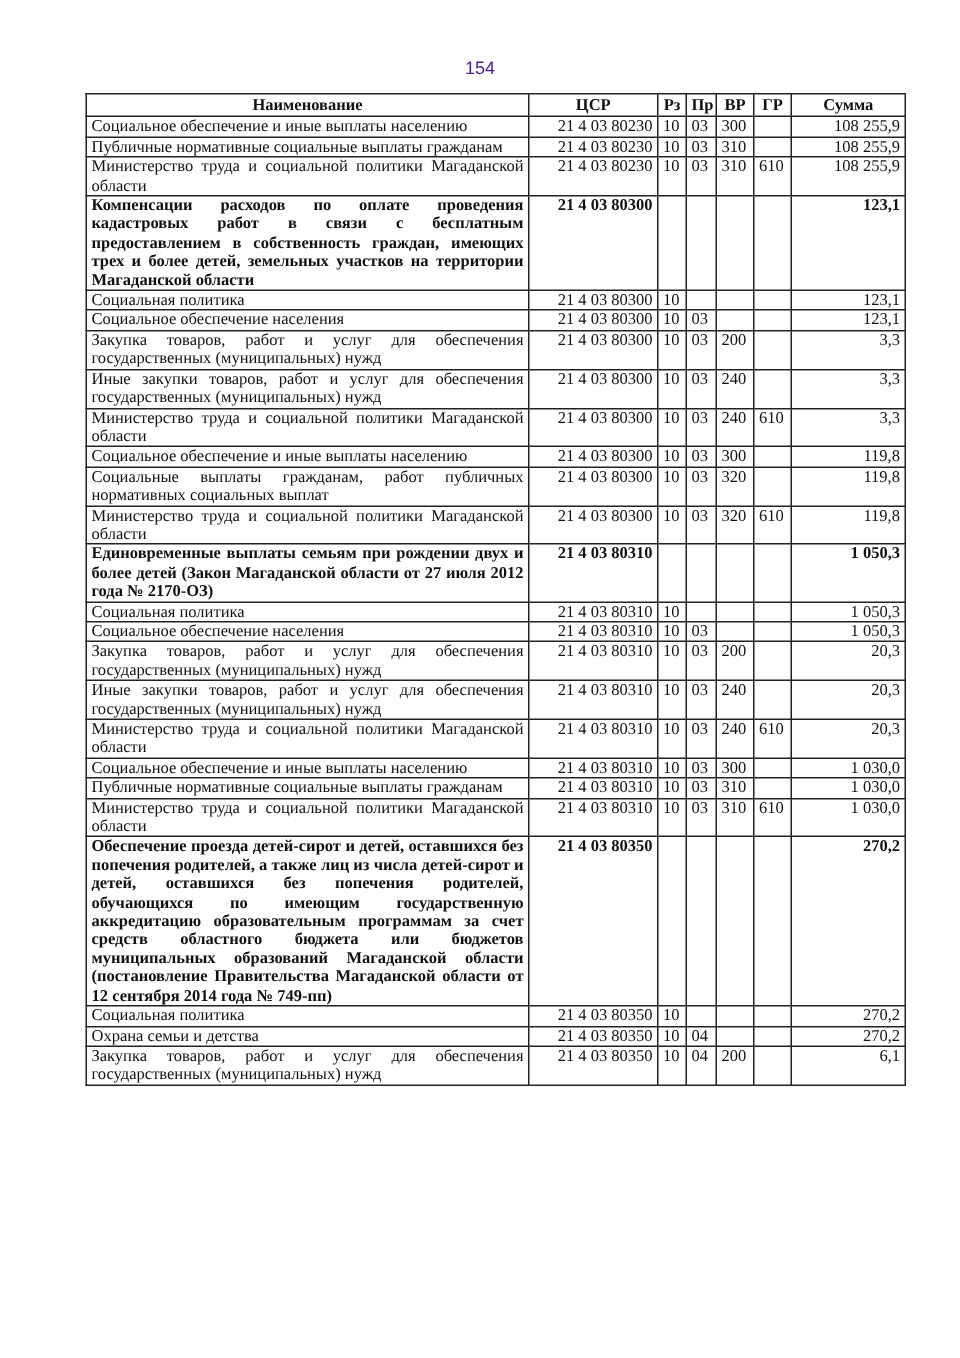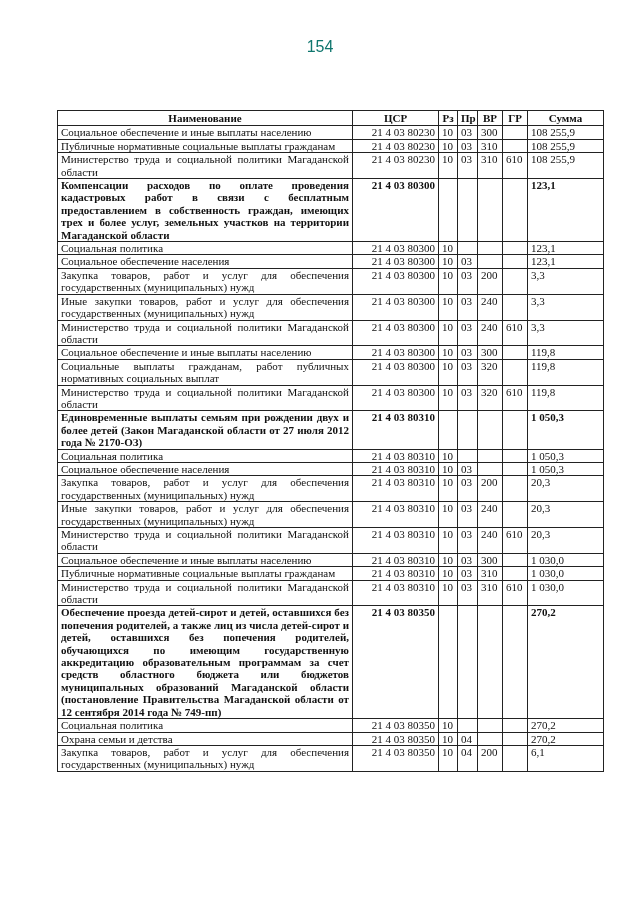--- a/index.html
+++ b/index.html
@@ -1,33 +1,33 @@
 <!DOCTYPE html>
 <html><head>
 <meta charset="utf-8">
 <style>
   html, body { margin: 0; padding: 0; background: #ffffff; }
   body { width: 640px; height: 905px; position: relative; overflow: hidden; }
   .page-number {
     position: absolute; top: 38px; left: 0; width: 640px; text-align: center;
-    font-family: "Liberation Sans", sans-serif; font-size: 16px; color: #0f766e;
+    font-family: "Liberation Sans", sans-serif; font-size: 12px; color: #4c1d95;
   }
   table.budget {
     position: absolute; top: 62px; left: 57px; width: 546px;
     border-collapse: collapse; table-layout: fixed;
-    font-family: "Liberation Serif", serif; font-size: 11px; color: #111; margin-top: 48px;
+    font-family: "Liberation Serif", serif; font-size: 11px; color: #111;
   }
   table.budget th, table.budget td {
     border: 1px solid #222; padding: 0 3px; vertical-align: top; line-height: 12.4px;
   }
   table.budget th { font-weight: bold; text-align: center; padding-top: 1px; padding-bottom: 1px; }
   td.name { text-align: justify; text-align-last: left; }
   td.csr { text-align: right; white-space: nowrap; }
   td.rz, td.pr, td.vr, td.gr { text-align: left; white-space: nowrap; padding: 0 2px; }
-  td.sum { white-space: nowrap; }
+  td.sum { text-align: right; white-space: nowrap; }
   tr.bold td { font-weight: bold; }
   tr.bold td.name { text-align: justify; }
   tr.single td.name { text-align: right; }
 </style>
 </head>
 <body>
 
 <div class="page-number">154</div>
 
 <table class="budget">
@@ -73,21 +73,21 @@
       <tr>
         <td class="name">Министерство труда и социальной политики Магаданской области</td>
         <td class="csr">21 4 03 80230</td>
         <td class="rz">10</td>
         <td class="pr">03</td>
         <td class="vr">310</td>
         <td class="gr">610</td>
         <td class="sum">108 255,9</td>
       </tr>
       <tr class="bold">
-        <td class="name">Компенсации расходов по оплате проведения кадастровых работ в связи с бесплатным предоставлением в собственность граждан, имеющих трех и более услуг, земельных участков на территории Магаданской области</td>
+        <td class="name">Компенсации расходов по оплате проведения кадастровых работ в связи с бесплатным предоставлением в собственность граждан, имеющих трех и более детей, земельных участков на территории Магаданской области</td>
         <td class="csr">21 4 03 80300</td>
         <td class="rz"></td>
         <td class="pr"></td>
         <td class="vr"></td>
         <td class="gr"></td>
         <td class="sum">123,1</td>
       </tr>
       <tr class="single">
         <td class="name">Социальная политика</td>
         <td class="csr">21 4 03 80300</td>

